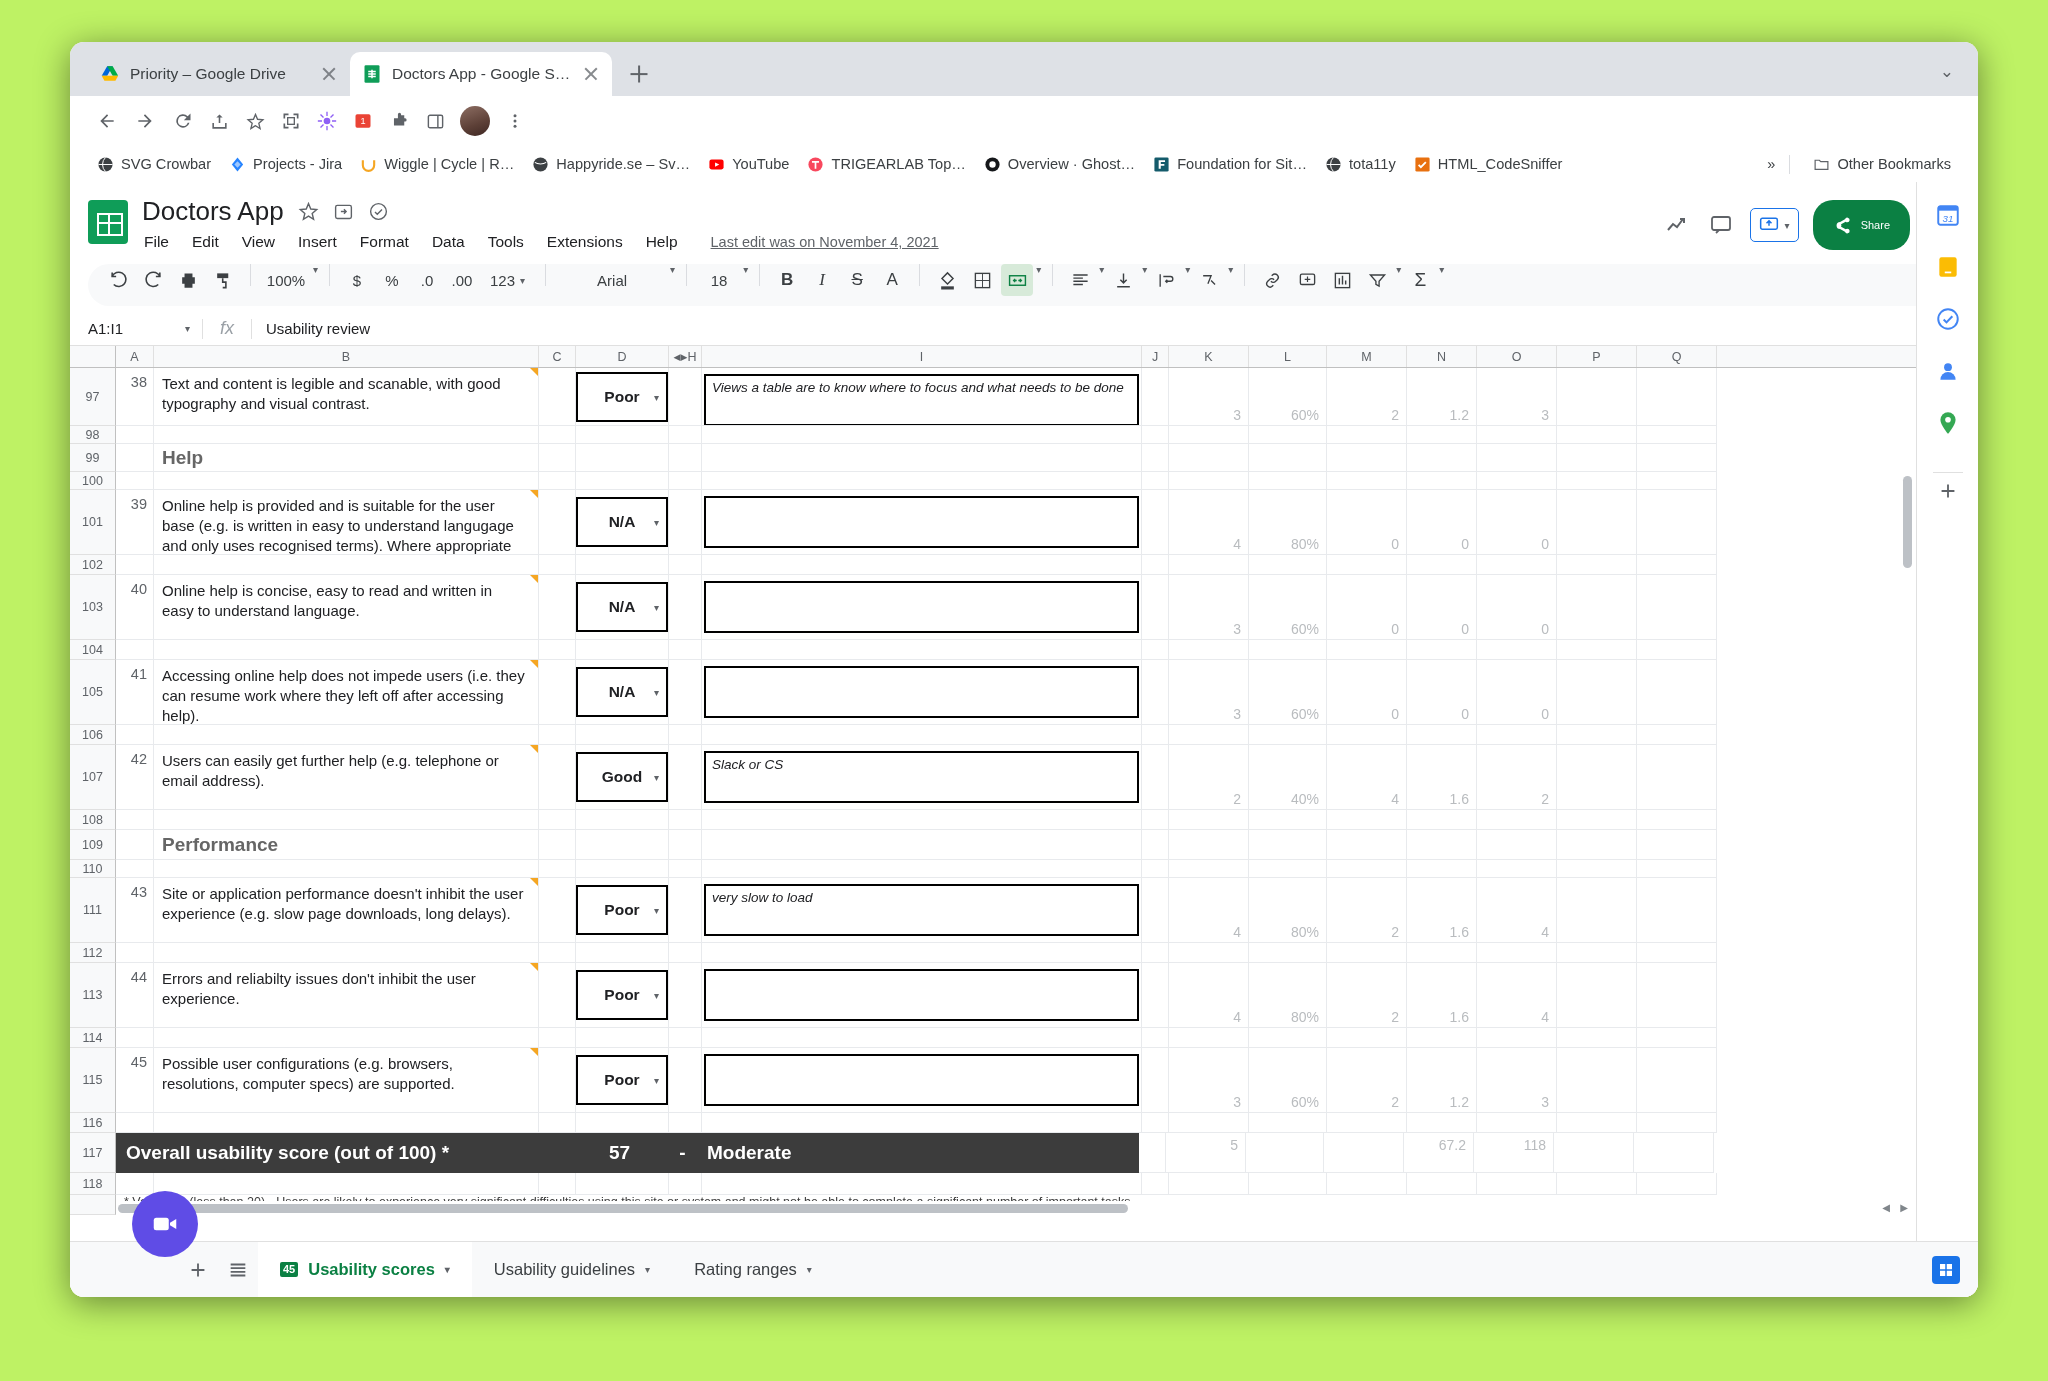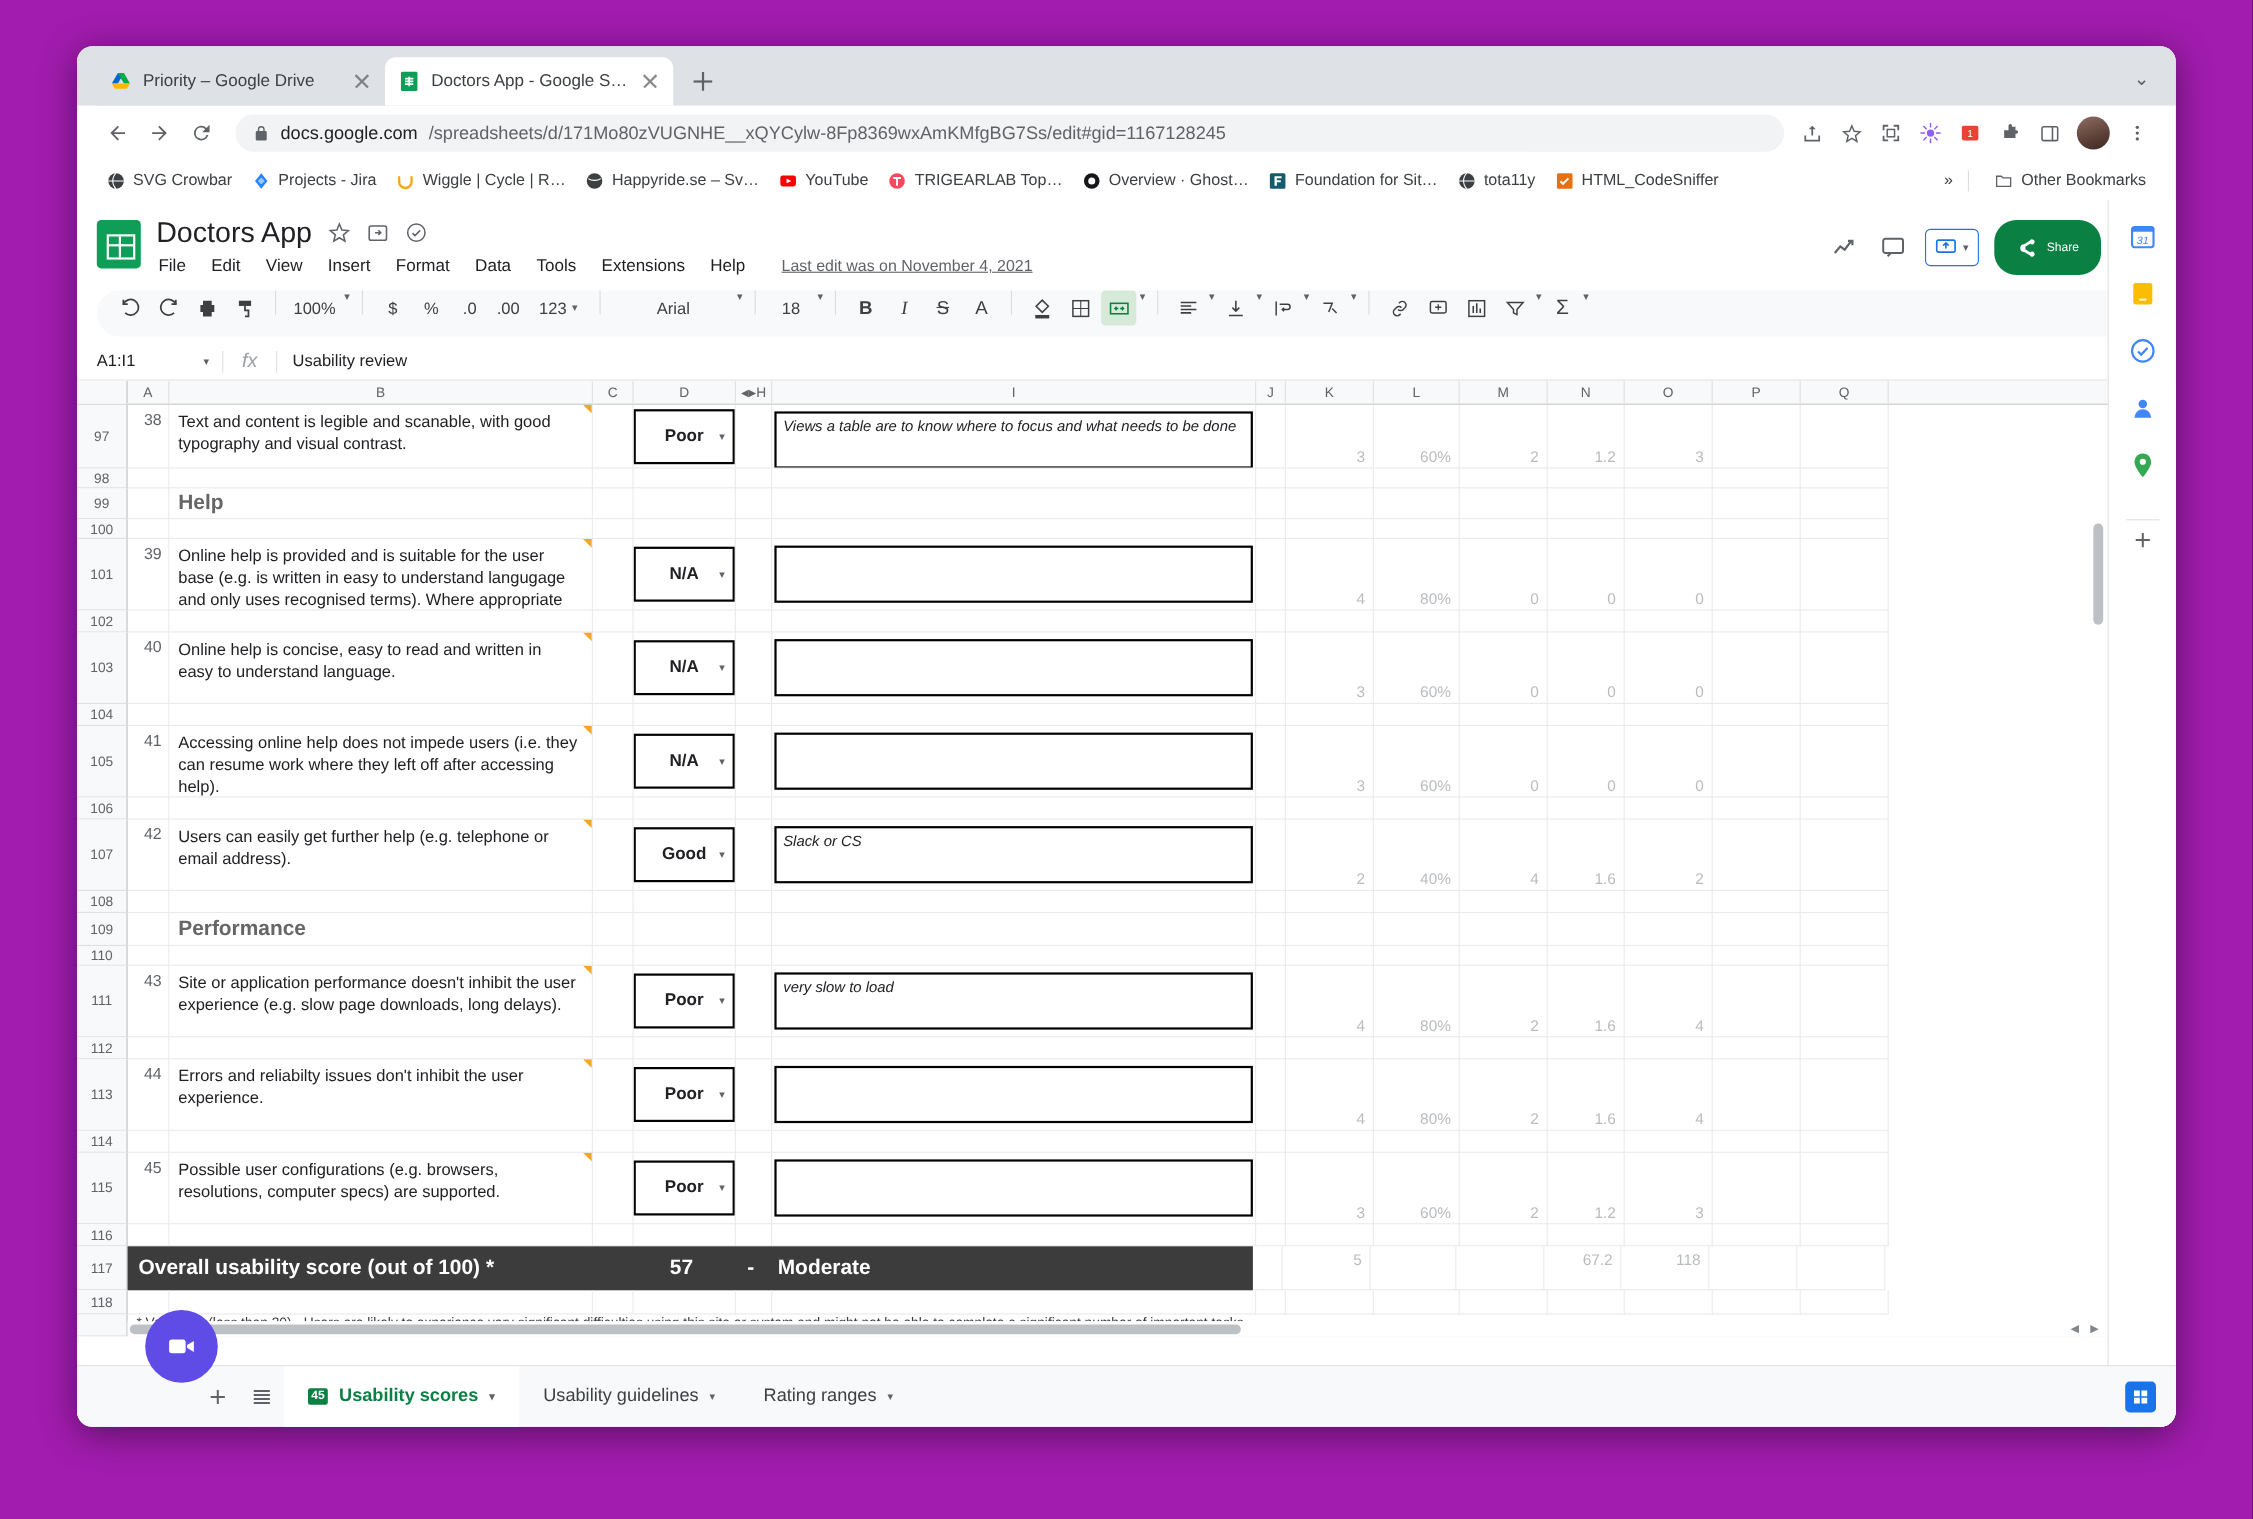--- a/index.html
+++ b/index.html
@@ -3,21 +3,21 @@
 <meta charset="utf-8">
 <style>
   * { box-sizing: border-box; }
   html, body {
     margin: 0; padding: 0;
     background: #000;
     width: 2048px; height: 1381px;
     overflow: hidden;
     font-family: "Liberation Sans", sans-serif;
   }
-  #screen { position: relative; width: 2048px; height: 1381px; background: #a21caf; }
+  #screen { position: relative; width: 2048px; height: 1381px; background: #bef264; }
 
   
   .window {
     position: absolute; left: 70px; top: 42px;
     width: 1908px; height: 1255px;
     background: #fff;
     border-radius: 14px;
     overflow: hidden;
     box-shadow: 0 6px 34px rgba(0,0,0,.45);
   }
@@ -282,27 +282,20 @@
       <svg width="20" height="20" viewBox="0 0 24 24">
             <path d="M4 11h12.2l-5.6-5.6L12 4l8 8-8 8-1.4-1.4 5.6-5.6H4z" fill="#5f6368"></path>
           </svg>
     </span>
     <span class="navicon">
       <svg width="20" height="20" viewBox="0 0 24 24">
             <path d="M17.65 6.35A8 8 0 1 0 19.73 14h-2.1A6 6 0 1 1 12 6c1.66 0 3.14.69 4.22 1.78L13 11h8V3z" fill="#5f6368"></path>
           </svg>
     </span>
 
-    <div class="omnibox">
-      <svg width="15" height="15" viewBox="0 0 24 24">
-        <path d="M18 8h-1V6a5 5 0 0 0-10 0v2H6a2 2 0 0 0-2 2v10a2 2 0 0 0 2 2h12a2 2 0 0 0 2-2V10a2 2 0 0 0-2-2zM9 6a3 3 0 0 1 6 0v2H9z" fill="#5f6368"></path>
-      </svg>
-      <span class="urlhost">docs.google.com</span>
-          <span class="urlpath">/spreadsheets/d/171Mo80zVUGNHE__xQYCylw-8Fp8369wxAmKMfgBG7Ss/edit#gid=1167128245</span>
-    </div>
 
     <div class="navright">
       <span class="navicon">
         <svg width="19" height="19" viewBox="0 0 24 24">
               <path d="M12 3l4 4h-3v7h-2V7H8zM5 14v5h14v-5h2v7H3v-7z" fill="#5f6368"></path>
             </svg>
       </span>
       <span class="navicon">
         <svg width="19" height="19" viewBox="0 0 24 24">
               <path d="M12 17.3 6.2 20.9l1.6-6.6L2.6 9.8l6.8-.6L12 3l2.6 6.2 6.8.6-5.2 4.5 1.6 6.6z" fill="none" stroke="#5f6368" stroke-width="1.7"></path>

